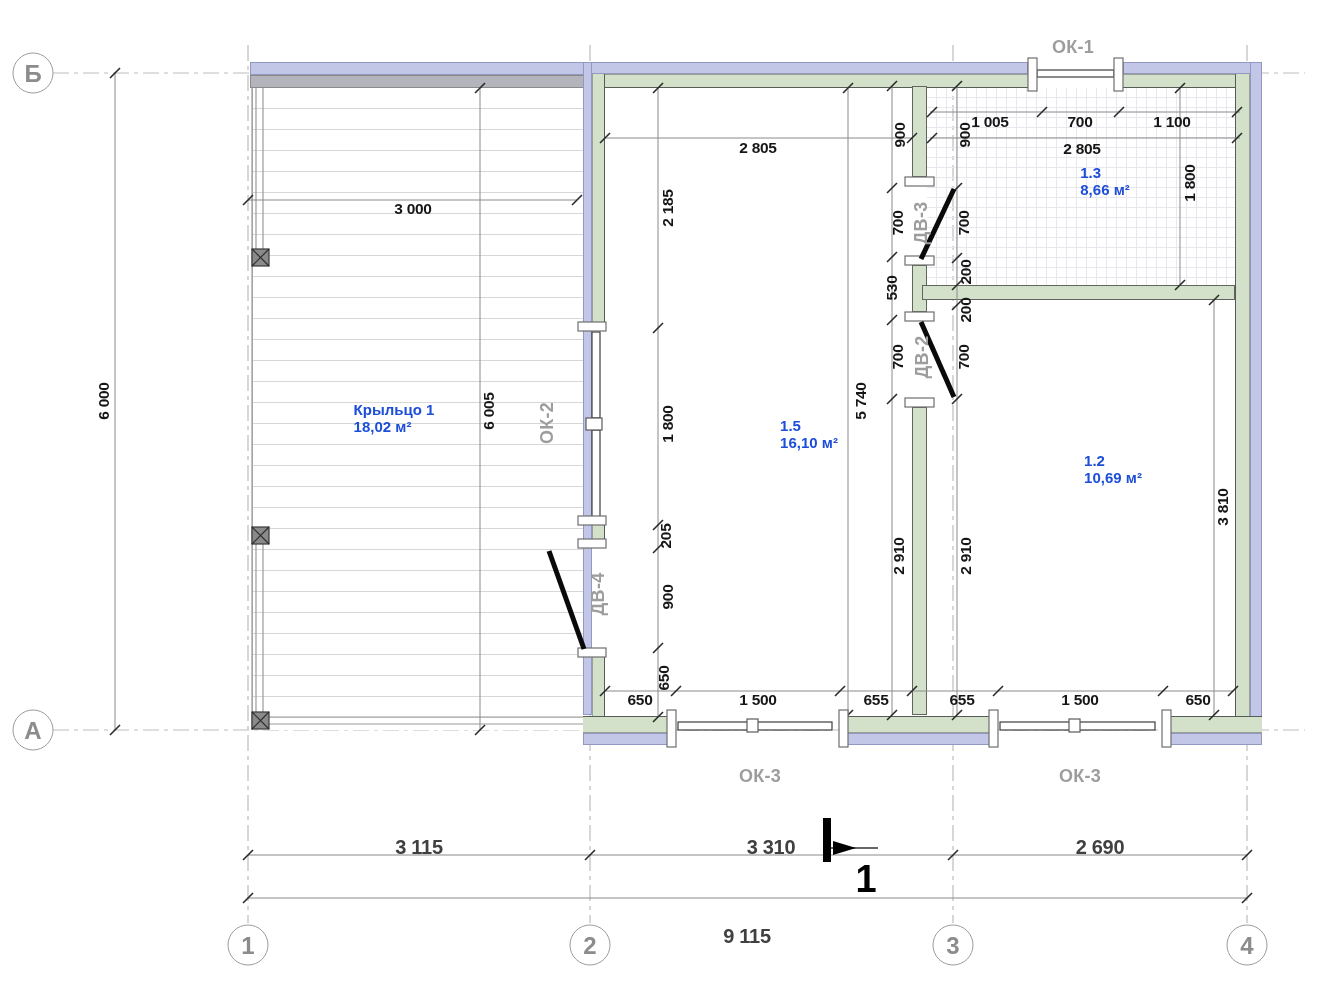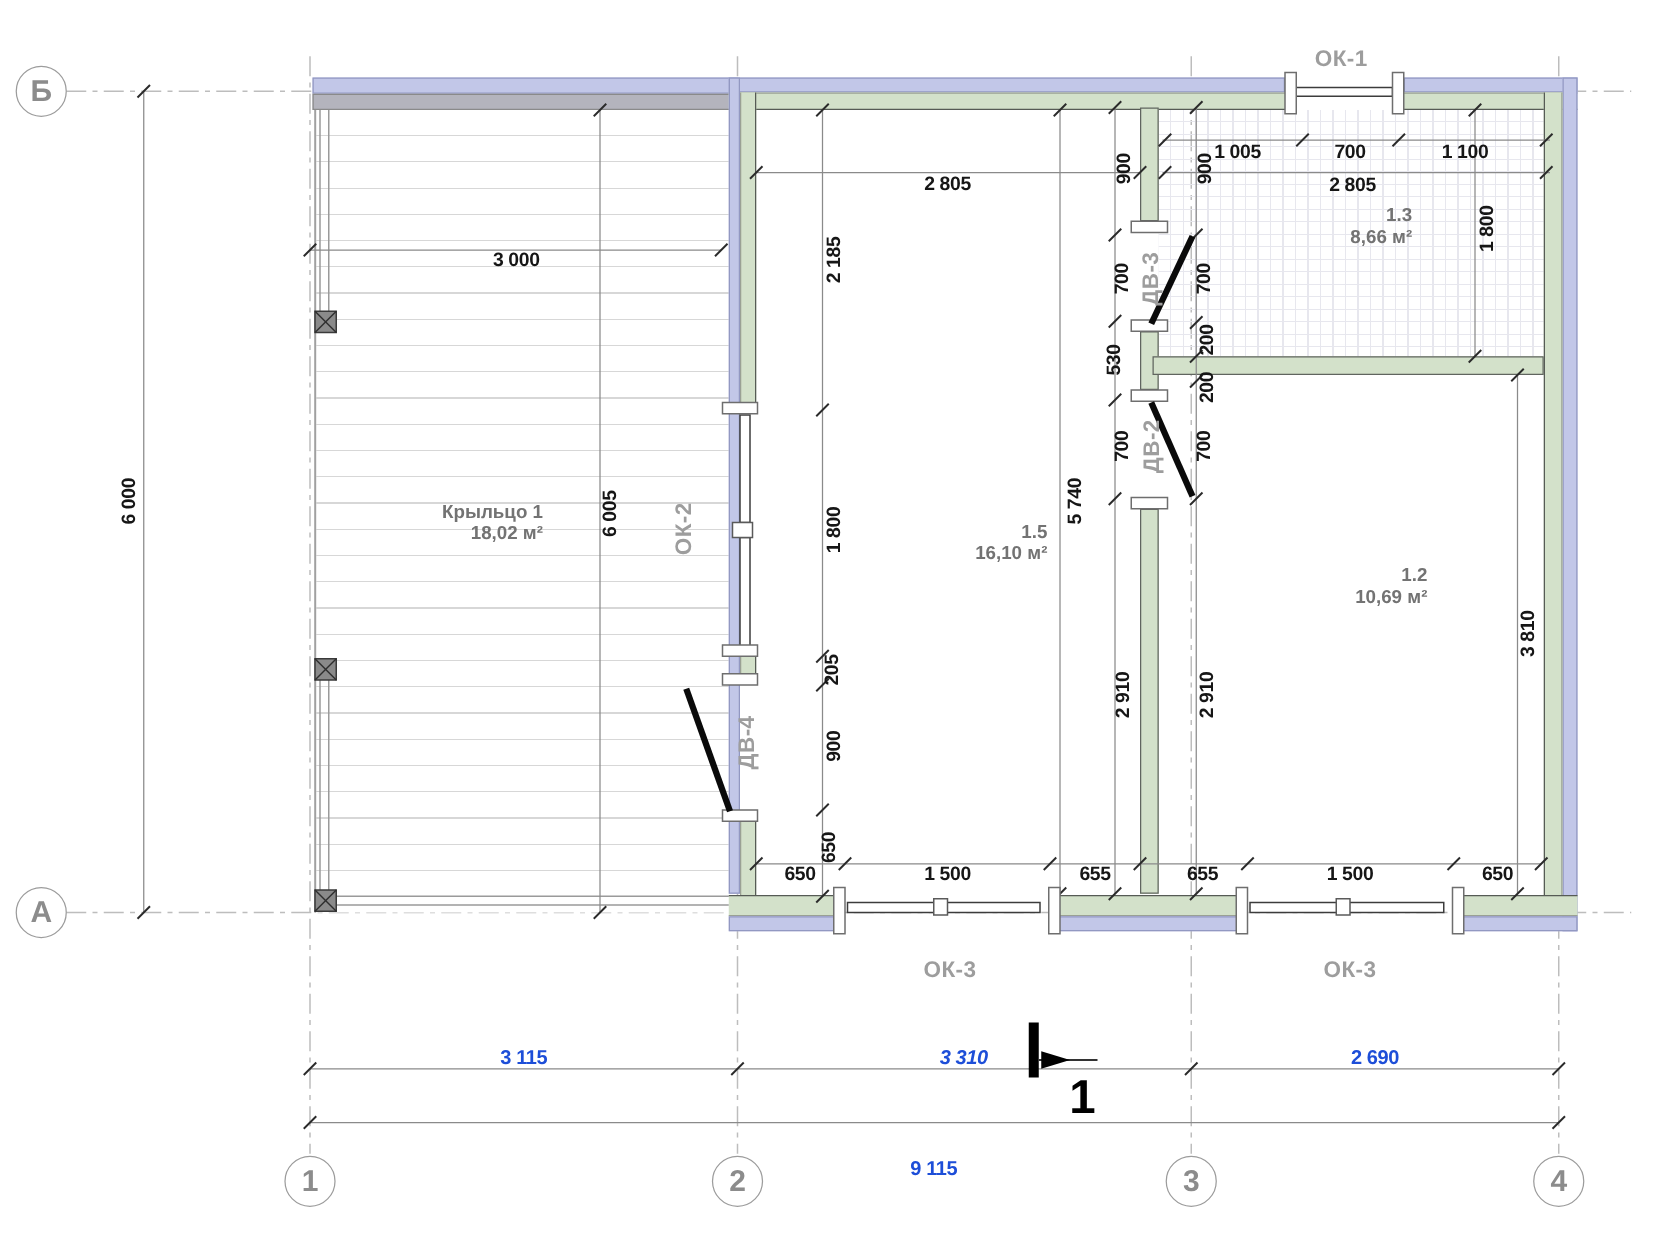--- a/index.html
+++ b/index.html
@@ -18,24 +18,24 @@
   .grn.br{border:none;border-right:1.6px solid #565b55;border-left:1px solid #9aa194;}
   .deck{background:repeating-linear-gradient(180deg,#ffffff 0 20px,#d7d7d7 20px 21px);
         border-left:1px solid #b5b5b5;}
   .tile{background:
       repeating-linear-gradient(90deg,transparent 0 9px,#e7e7ee 9px 10px),
       repeating-linear-gradient(180deg,transparent 0 9px,#e7e7ee 9px 10px);}
   
   .lbl{position:absolute;transform:translate(-50%,-50%);white-space:nowrap;}
   .rot{transform:translate(-50%,-50%) rotate(-90deg);}
   .dim-lbl{font-size:15.5px;font-weight:700;color:#161616;letter-spacing:-0.3px;}
-  .dim-lbl.muted{color:#1d4ed8;font-size:16px;}
+  .dim-lbl.muted{color:#404040;font-size:20px;}
   .tag-lbl{font-size:18px;font-weight:700;color:#9d9d9d;letter-spacing:0.3px;}
-  .room-lbl{position:absolute;transform:translate(-50%,-50%);text-align:right;
-            color:#737373;font-weight:700;font-size:15px;line-height:17px;white-space:nowrap;}
+  .room-lbl{position:absolute;transform:translate(-50%,-50%);text-align:left;
+            color:#1d4ed8;font-weight:700;font-size:15px;line-height:17px;white-space:nowrap;}
   .bubble{position:absolute;width:41px;height:41px;border:1.5px solid #9c9c9c;border-radius:50%;
           transform:translate(-50%,-50%);display:flex;align-items:center;justify-content:center;
           font-size:24px;font-weight:700;color:#8c8c8c;background:#fff;}
   .section-lbl{font-size:38px;font-weight:700;color:#000;}
 </style>
 </head>
 <body>
 
 <div class="plan">
 
@@ -203,21 +203,21 @@
       <div class="lbl dim-lbl" style="left: 1080px; top: 122px;">700</div>
       <div class="lbl dim-lbl" style="left: 1172px; top: 122px; text-align: right;">1 100</div>
       <div class="lbl dim-lbl" style="left: 1082px; top: 149px;">2 805</div>
       <div class="lbl dim-lbl" style="left: 640px; top: 700px;">650</div>
       <div class="lbl dim-lbl" style="left: 758px; top: 700px;">1 500</div>
       <div class="lbl dim-lbl" style="left: 876px; top: 700px;">655</div>
       <div class="lbl dim-lbl" style="left: 962px; top: 700px;">655</div>
       <div class="lbl dim-lbl" style="left: 1080px; top: 700px;">1 500</div>
       <div class="lbl dim-lbl" style="left: 1198px; top: 700px;">650</div>
       <div class="lbl dim-lbl muted" style="left: 419px; top: 847px;">3 115</div>
-      <div class="lbl dim-lbl muted" style="left: 771px; top: 847px; font-style: italic;">3 310</div>
+      <div class="lbl dim-lbl muted" style="left: 771px; top: 847px;">3 310</div>
       <div class="lbl dim-lbl muted" style="left: 1100px; top: 847px;">2 690</div>
       <div class="lbl dim-lbl muted" style="left: 747px; top: 890px; margin-top: 46px;">9 115</div>
       <div class="lbl dim-lbl rot" style="left: 104px; top: 401px;">6 000</div>
       <div class="lbl dim-lbl rot" style="left: 489px; top: 411px;">6 005</div>
       <div class="lbl dim-lbl rot" style="left: 668px; top: 208px;">2 185</div>
       <div class="lbl dim-lbl rot" style="left: 668px; top: 424px;">1 800</div>
       <div class="lbl dim-lbl rot" style="left: 666px; top: 536px;">205</div>
       <div class="lbl dim-lbl rot" style="left: 668px; top: 597px;">900</div>
       <div class="lbl dim-lbl rot" style="left: 664px; top: 678px;">650</div>
       <div class="lbl dim-lbl rot" style="left: 861px; top: 401px;">5 740</div>

